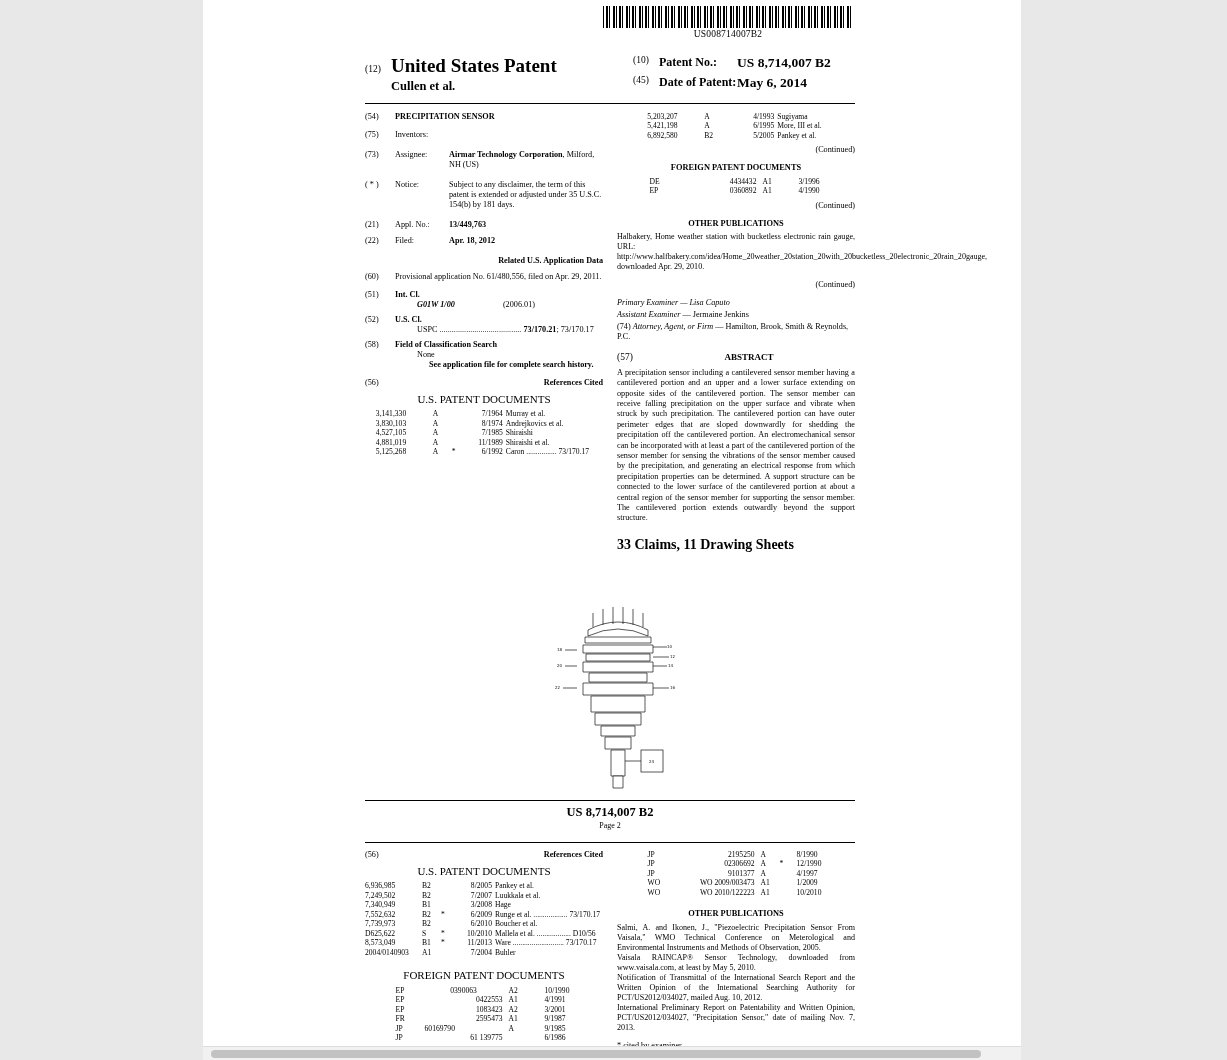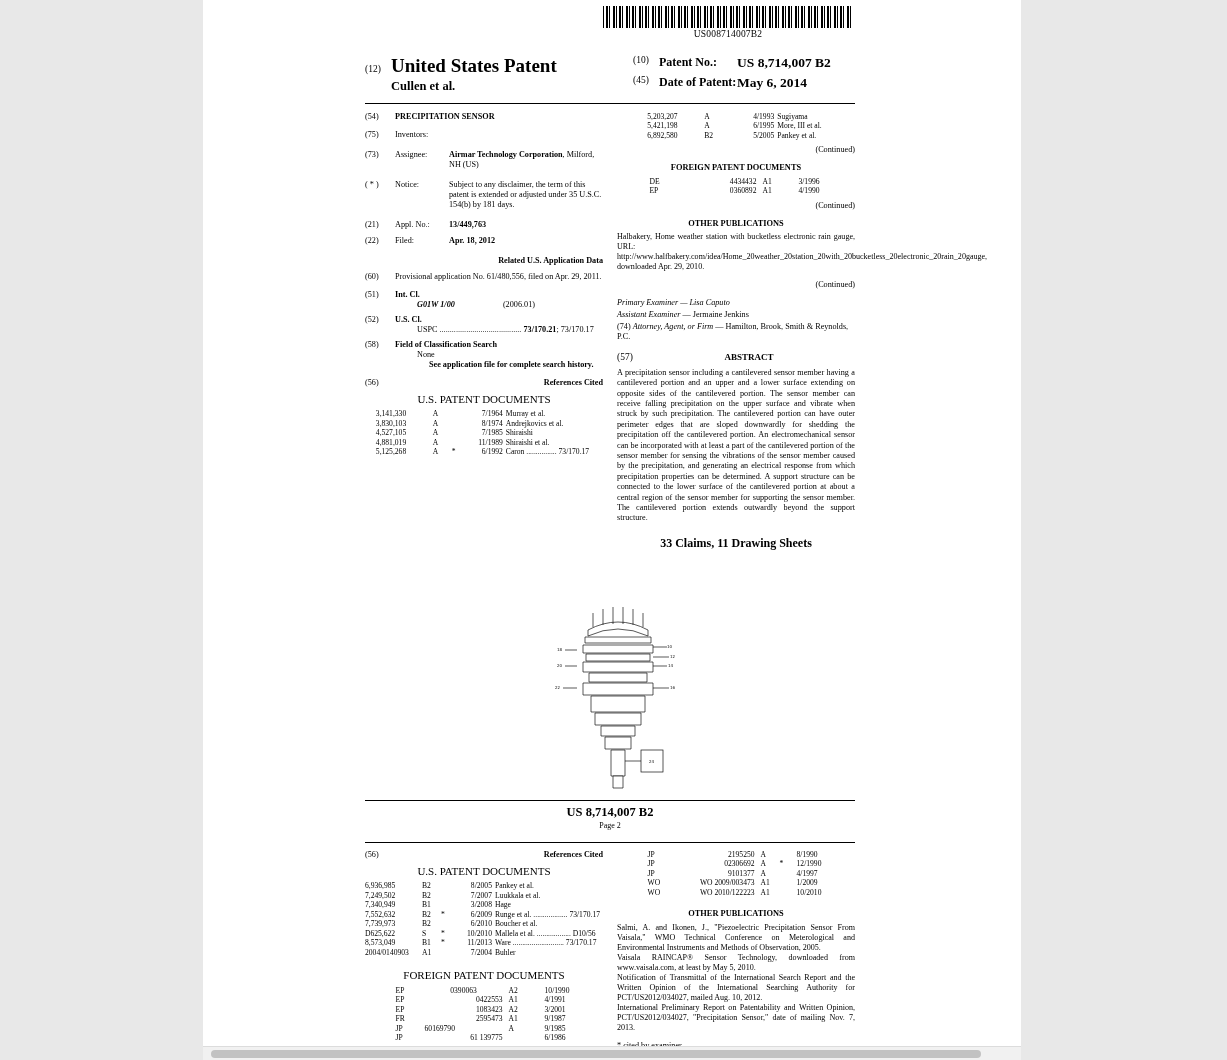--- a/index.html
+++ b/index.html
@@ -43,21 +43,21 @@
 
   table.refs{border-collapse:collapse;font-size:7.6px;margin:0 auto;}
   table.refs td{padding:0 3px 0 0;white-space:nowrap;vertical-align:top;line-height:1.25;}
   td.c-num{width:54px;}
   td.c-kind{width:16px;}
   td.c-star{width:8px;}
   td.c-date{width:40px;text-align:right;padding-right:6px;}
   td.c-name{white-space:nowrap;}
   .indentblk{margin-left:30px;}
   .abstract{font-size:8.2px;text-align:justify;line-height:1.27;}
-  .claims{text-align:center;font-weight:bold;font-size:12px;margin-top:12px;}
+  .claims{text-align:left;font-weight:bold;font-size:14px;margin-top:12px;}
   .otherpub{font-size:8.05px;text-align:justify;line-height:1.25;}
 
   
   .figure{position:absolute;left:330px;top:600px;width:170px;height:195px;}
   .fig-svg{width:100%;height:100%;}
 
   
   .p2-title{position:absolute;left:162px;top:805px;width:490px;text-align:center;}
   .p2-title .t1{font-size:12.5px;font-weight:bold;}
   .p2-title .t2{font-size:8px;margin-top:1px;}

